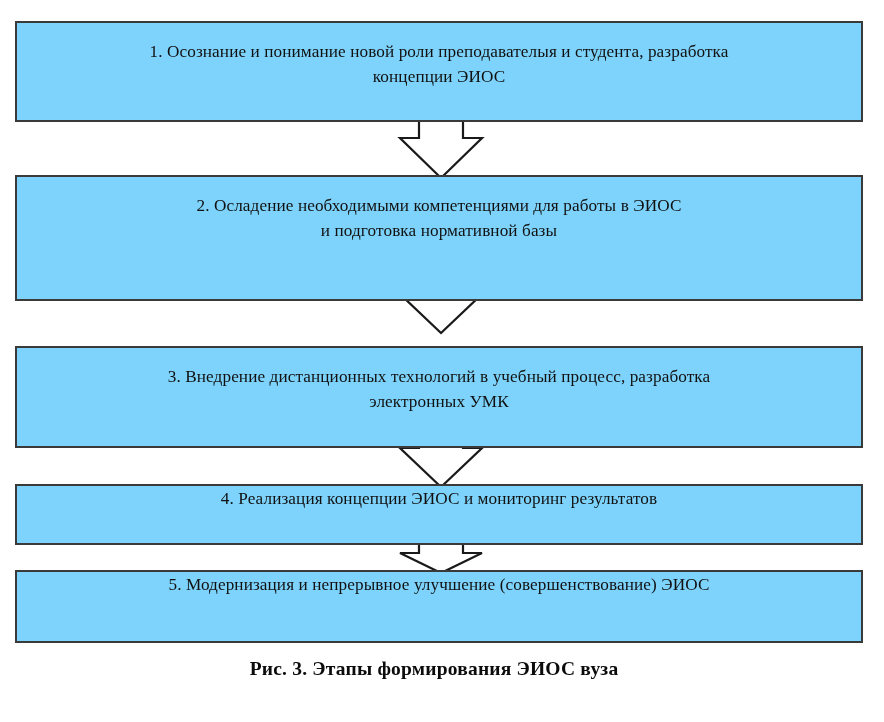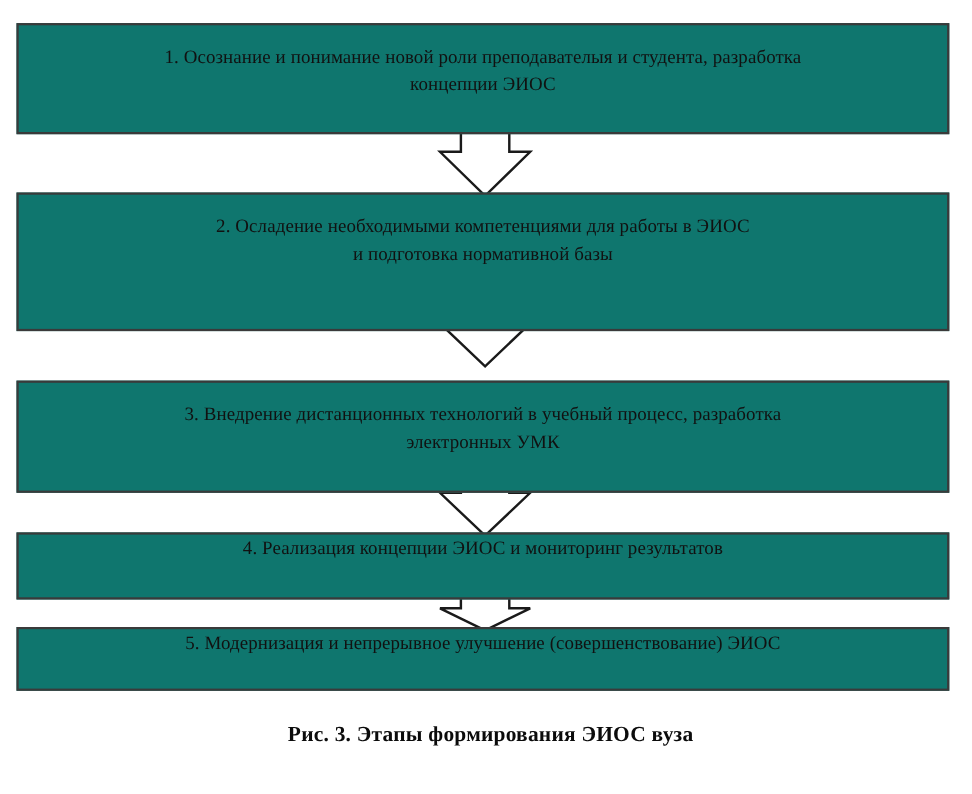--- a/index.html
+++ b/index.html
@@ -24,21 +24,21 @@
     height: 722px;
   }
 
   
   .stage-box {
     position: absolute;
     left: 15px;
     width: 848px;
     box-sizing: border-box;
     border: 2px solid #3a3a3a;
-    background: #0f766e;
+    background: #7dd3fc;
     z-index: 2;
   }
   .stage-text {
     display: block;
     text-align: center;
     font-size: 17.2px;
     line-height: 25px;
     letter-spacing: 0.1px;
     padding: 0 22px;
     white-space: pre-line;
@@ -53,21 +53,21 @@
   .stage-box.short {
     display: flex;
     align-items: flex-start;
     justify-content: center;
   }
 
   #box-1 { top: 21px;  height: 101px; }
   #box-2 { top: 175px; height: 126px; }
   #box-3 { top: 346px; height: 102px; }
   #box-4 { top: 484px; height: 61px;  }
-  #box-5 { top: 570px; height: 58px;  }
+  #box-5 { top: 570px; height: 73px;  }
 
   
   .connector {
     position: absolute;
     left: 396px;
     width: 90px;
     z-index: 1;
   }
   .connector svg {
     display: block;
@@ -84,21 +84,21 @@
   }
 
   #arrow-1-2 { top: 120px; height: 58px; }
   #arrow-2-3 { top: 276px; height: 57px; }
   #arrow-3-4 { top: 430px; height: 57px; }
   #arrow-4-5 { top: 543px; height: 30px; }
 
   
   #caption {
     position: absolute;
-    left: 12px;
+    left: 0;
     top: 658px;
     width: 868px;
     text-align: center;
     font-size: 19.5px;
     font-weight: bold;
     letter-spacing: 0.2px;
     color: #0b0b0b;
   }
 </style>
 </head>

